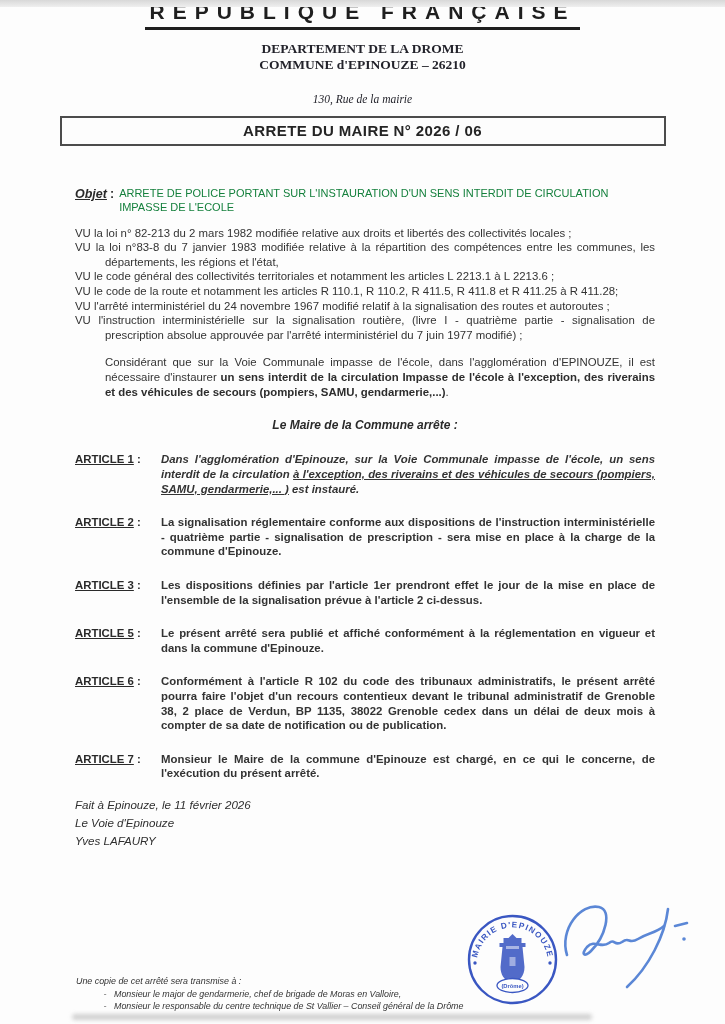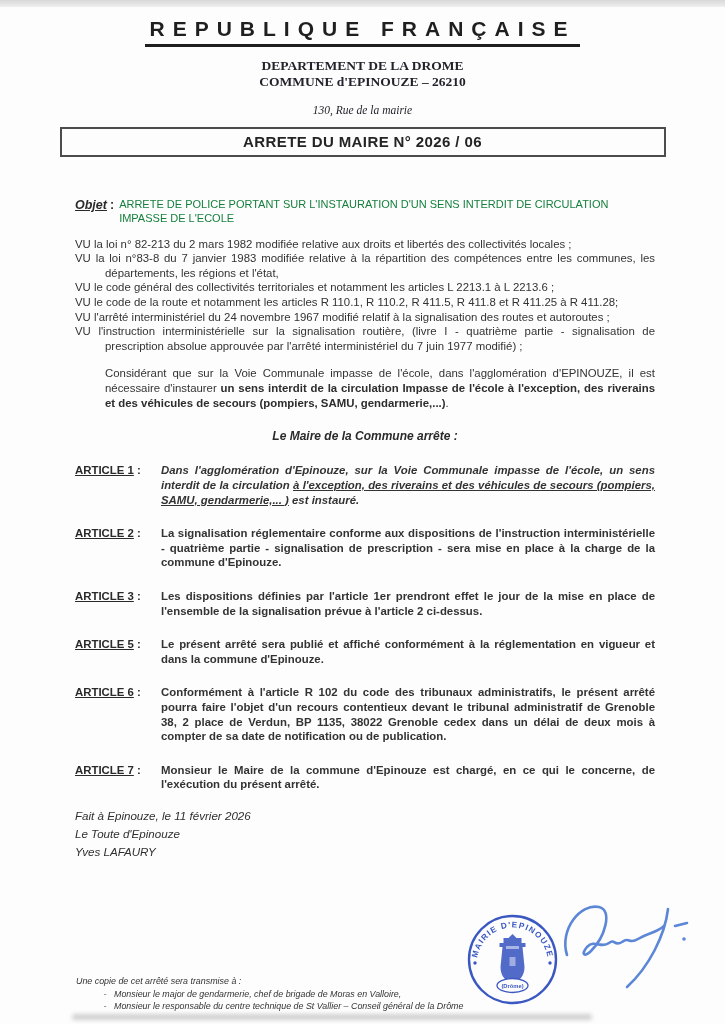--- a/index.html
+++ b/index.html
@@ -14,32 +14,32 @@
   }
   .scan-band-top{
     position:absolute;top:0;left:0;width:725px;height:7px;
     background:linear-gradient(#d8d8d8,#efefef);
   }
   .scan-smudge-bottom{
     position:absolute;left:72px;top:1014px;width:520px;height:6px;
     background:#ababab;filter:blur(2px);opacity:.55;border-radius:3px;
   }
   
-  .header{ text-align:center; padding-top:17px; }
+  .header{ text-align:center; }
   .republic{
     display:inline-block;
     font-size:21px;font-weight:bold;color:#1f1f1f;
     letter-spacing:8px;
     border-bottom:3px solid #1f1f1f;
     padding:0 4px 3px 4px;
     white-space:nowrap;
   }
   .dept-block{ margin-top:11px; font-family:"Liberation Serif", serif; color:#23232b; }
   .dept-line{ font-size:13.5px; font-weight:bold; line-height:16px; }
-  .address-line{ font-size:11.5px; font-style:italic; margin-top:14px; }
+  .address-line{ font-size:11.5px; font-style:italic; margin-top:20px; }
   .decree-box{
     width:606px; margin:11px auto 0 auto;
     border:2px solid #4c4c4c;
     text-align:center;
     padding:4px 0 5px 0;
     font-size:15px; font-weight:bold; color:#242424; letter-spacing:.4px;
     box-sizing:border-box;
   }
   
   .content{ margin:16px 70px 0 75px; font-size:11.4px; line-height:1.28; }
@@ -155,21 +155,21 @@
 
       <div class="article">
         <div class="article-label-col"><span class="article-label-underline">ARTICLE 7</span><span> :</span></div>
         <div class="article-text">Monsieur le Maire de la commune d'Epinouze est chargé, en ce qui le concerne, de l'exécution du présent arrêté.</div>
       </div>
 
     </div>
 
     <div class="closing">
       <div>Fait à Epinouze, le 11 février 2026</div>
-      <div>Le Toute d'Epinouze</div>
+      <div>Le Voie d'Epinouze</div>
       <div>Yves LAFAURY</div>
     </div>
   </div>
 
   <div class="stamp">
     <svg width="93" height="93" viewBox="0 0 93 93">
       <circle cx="46.5" cy="46.5" r="43.5" fill="none" stroke="#3a57c2" stroke-width="2.4"></circle>
       <defs>
         <path id="stampArc" d="M 11 50 A 35.5 35.5 0 0 1 82 50"></path>
       </defs>

